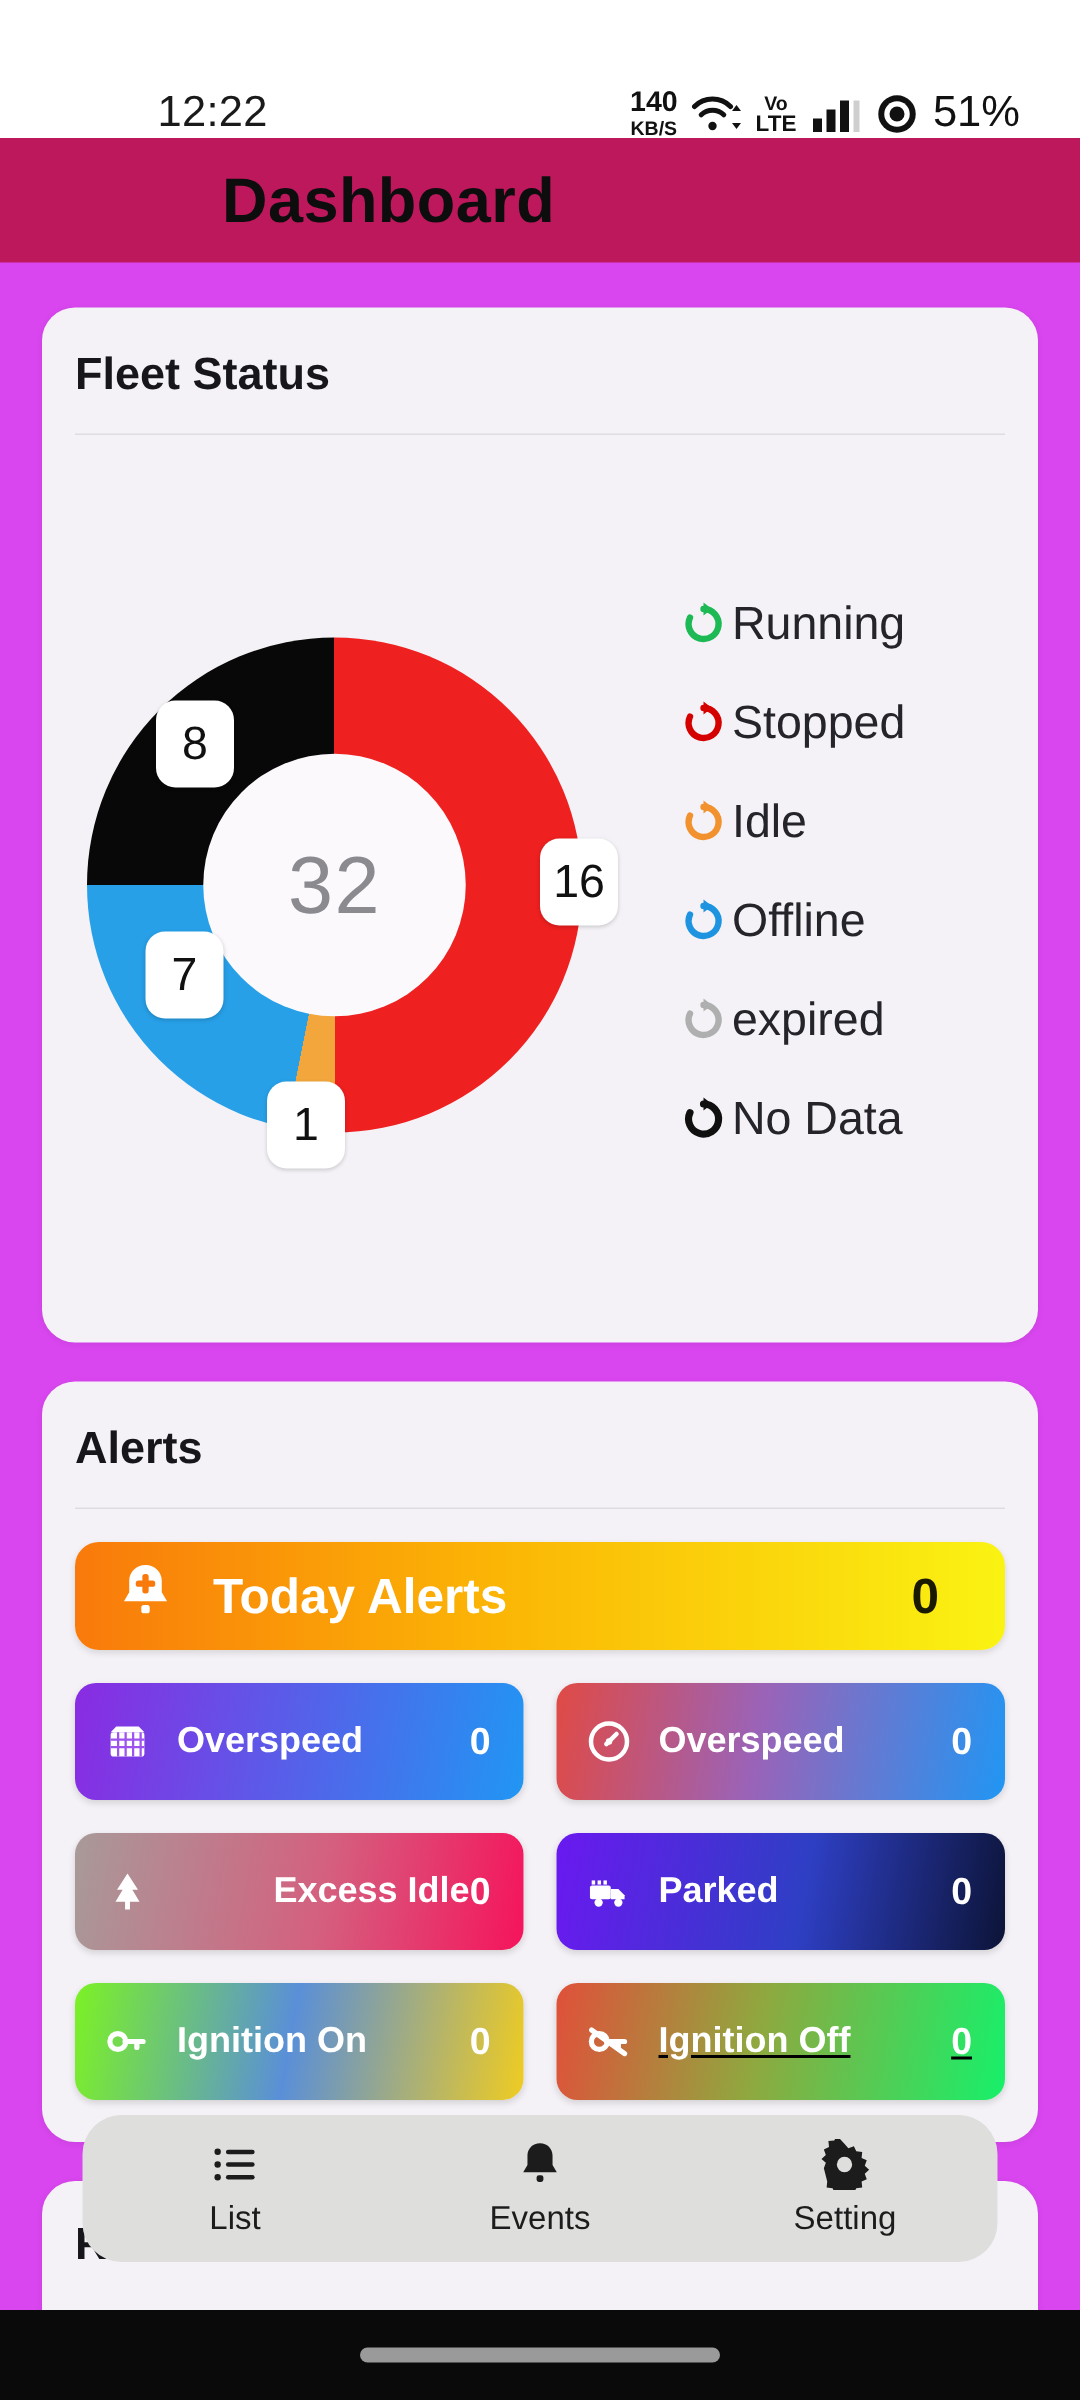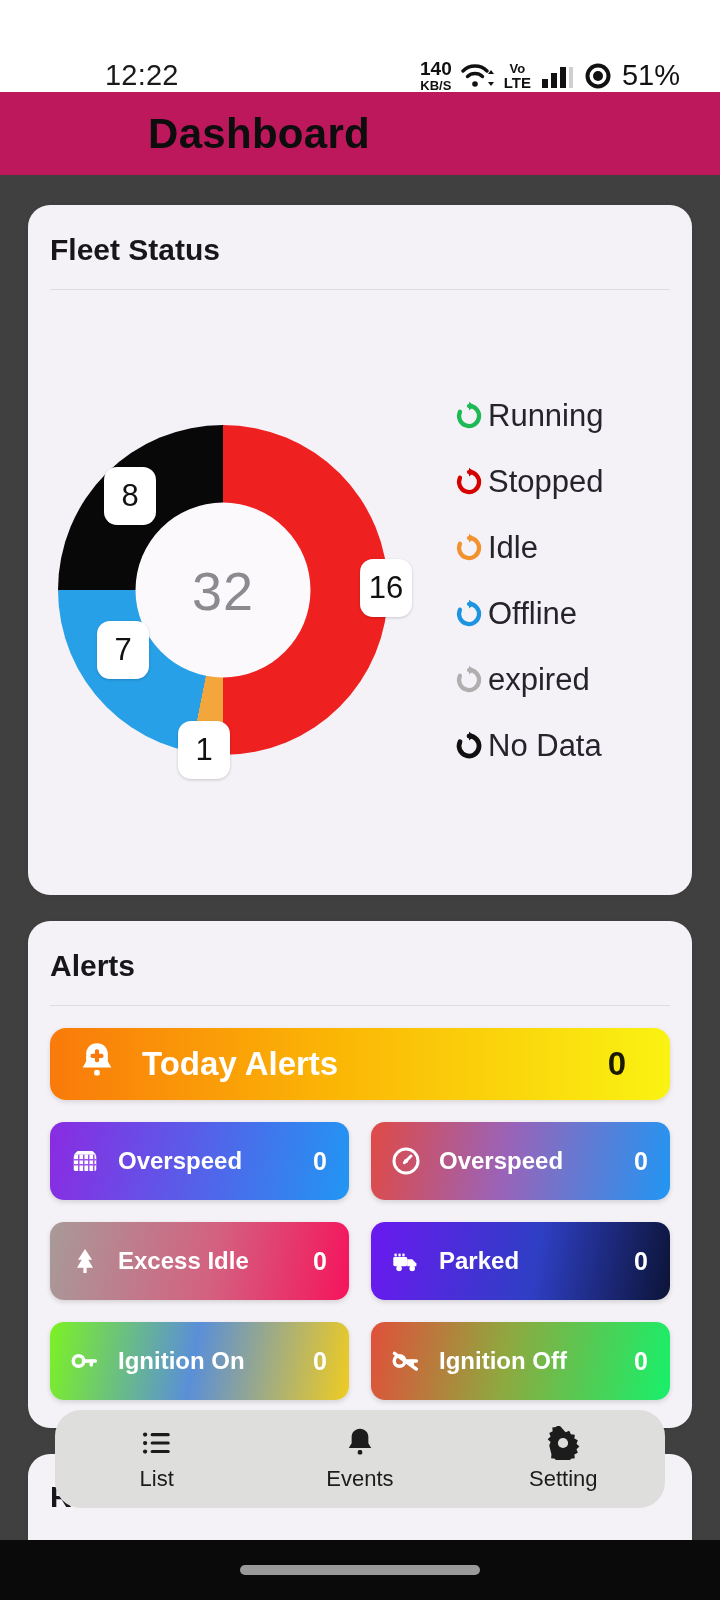--- a/index.html
+++ b/index.html
@@ -72,21 +72,21 @@
     letter-spacing: .3px;
   }
 
   
   .content {
     position: absolute;
     top: 175px;
     left: 0;
     right: 0;
     bottom: 60px;
-    background: #404040;
+    background: #d946ef;
     padding: 30px 28px 0 28px;
     overflow: hidden;
   }
 
   .card {
     background: #f4f2f6;
     border-radius: 22px;
     box-shadow: 0 1px 5px rgba(0,0,0,.07);
     margin-bottom: 26px;
   }
@@ -437,21 +437,21 @@
         <div class="tile" style="background: linear-gradient(100deg, #E04A45 0%, #9A63B8 45%, #2196F3 100%);">
           <svg class="tile-icon" viewBox="0 0 24 24">
             <circle cx="12" cy="12" r="9.6" fill="none" stroke="#fff" stroke-width="2.4"></circle>
             <path d="M16 8 L10.6 13.4" stroke="#fff" stroke-width="2.4" stroke-linecap="round"></path>
             <circle cx="12" cy="12" r="1.7" fill="#fff"></circle>
           </svg>
           <span class="tile-label">Overspeed</span>
           <span class="tile-count">0</span>
         </div>
 
-        <div class="tile" style="background: linear-gradient(100deg, #A89A99 0%, #D4607F 55%, #F5145C 100%);">
+        <div class="tile" style="background: linear-gradient(100deg, #A89A99 0%, #D4607F 55%, #F5145C 100%); text-align: right;">
           <svg class="tile-icon" viewBox="0 0 24 24">
             <path d="M12 2.4 L6.4 11 h3 L5.6 17.4 h12.8 L14.6 11 h3 z" fill="#fff"></path>
             <rect x="10.7" y="17" width="2.6" height="4.6" fill="#fff"></rect>
           </svg>
           <span class="tile-label">Excess Idle</span>
           <span class="tile-count">0</span>
         </div>
 
         <div class="tile" style="background: linear-gradient(100deg, #6A19F0 0%, #2E3FC4 55%, #0C1437 100%);">
           <svg class="tile-icon" viewBox="0 0 26 24">
@@ -472,21 +472,21 @@
         <div class="tile" style="background: linear-gradient(100deg, #7CF224 0%, #5A8FD8 48%, #EFCC22 100%);">
           <svg class="tile-icon" viewBox="0 0 26 24">
             <circle cx="7.4" cy="12" r="4.6" fill="none" stroke="#fff" stroke-width="3"></circle>
             <path d="M11.6 12 H22" stroke="#fff" stroke-width="3" stroke-linecap="round"></path>
             <path d="M18.4 12 v3.4" stroke="#fff" stroke-width="3" stroke-linecap="round"></path>
           </svg>
           <span class="tile-label">Ignition On</span>
           <span class="tile-count">0</span>
         </div>
 
-        <div class="tile" style="background: linear-gradient(100deg, #E0503A 0%, #8FA83F 45%, #17F06A 100%);">
+        <div class="tile" style="background: linear-gradient(100deg, #E0503A 0%, #8FA83F 45%, #17F06A 100%); text-decoration: underline;">
           <svg class="tile-icon" viewBox="0 0 26 24">
             <circle cx="7.4" cy="12" r="4.6" fill="none" stroke="#fff" stroke-width="3"></circle>
             <path d="M11.6 12 H22" stroke="#fff" stroke-width="3" stroke-linecap="round"></path>
             <path d="M18.4 12 v3.4" stroke="#fff" stroke-width="3" stroke-linecap="round"></path>
             <path d="M3 5.4 L22 19" stroke="#fff" stroke-width="3" stroke-linecap="round"></path>
           </svg>
           <span class="tile-label">Ignition Off</span>
           <span class="tile-count">0</span>
         </div>
 

